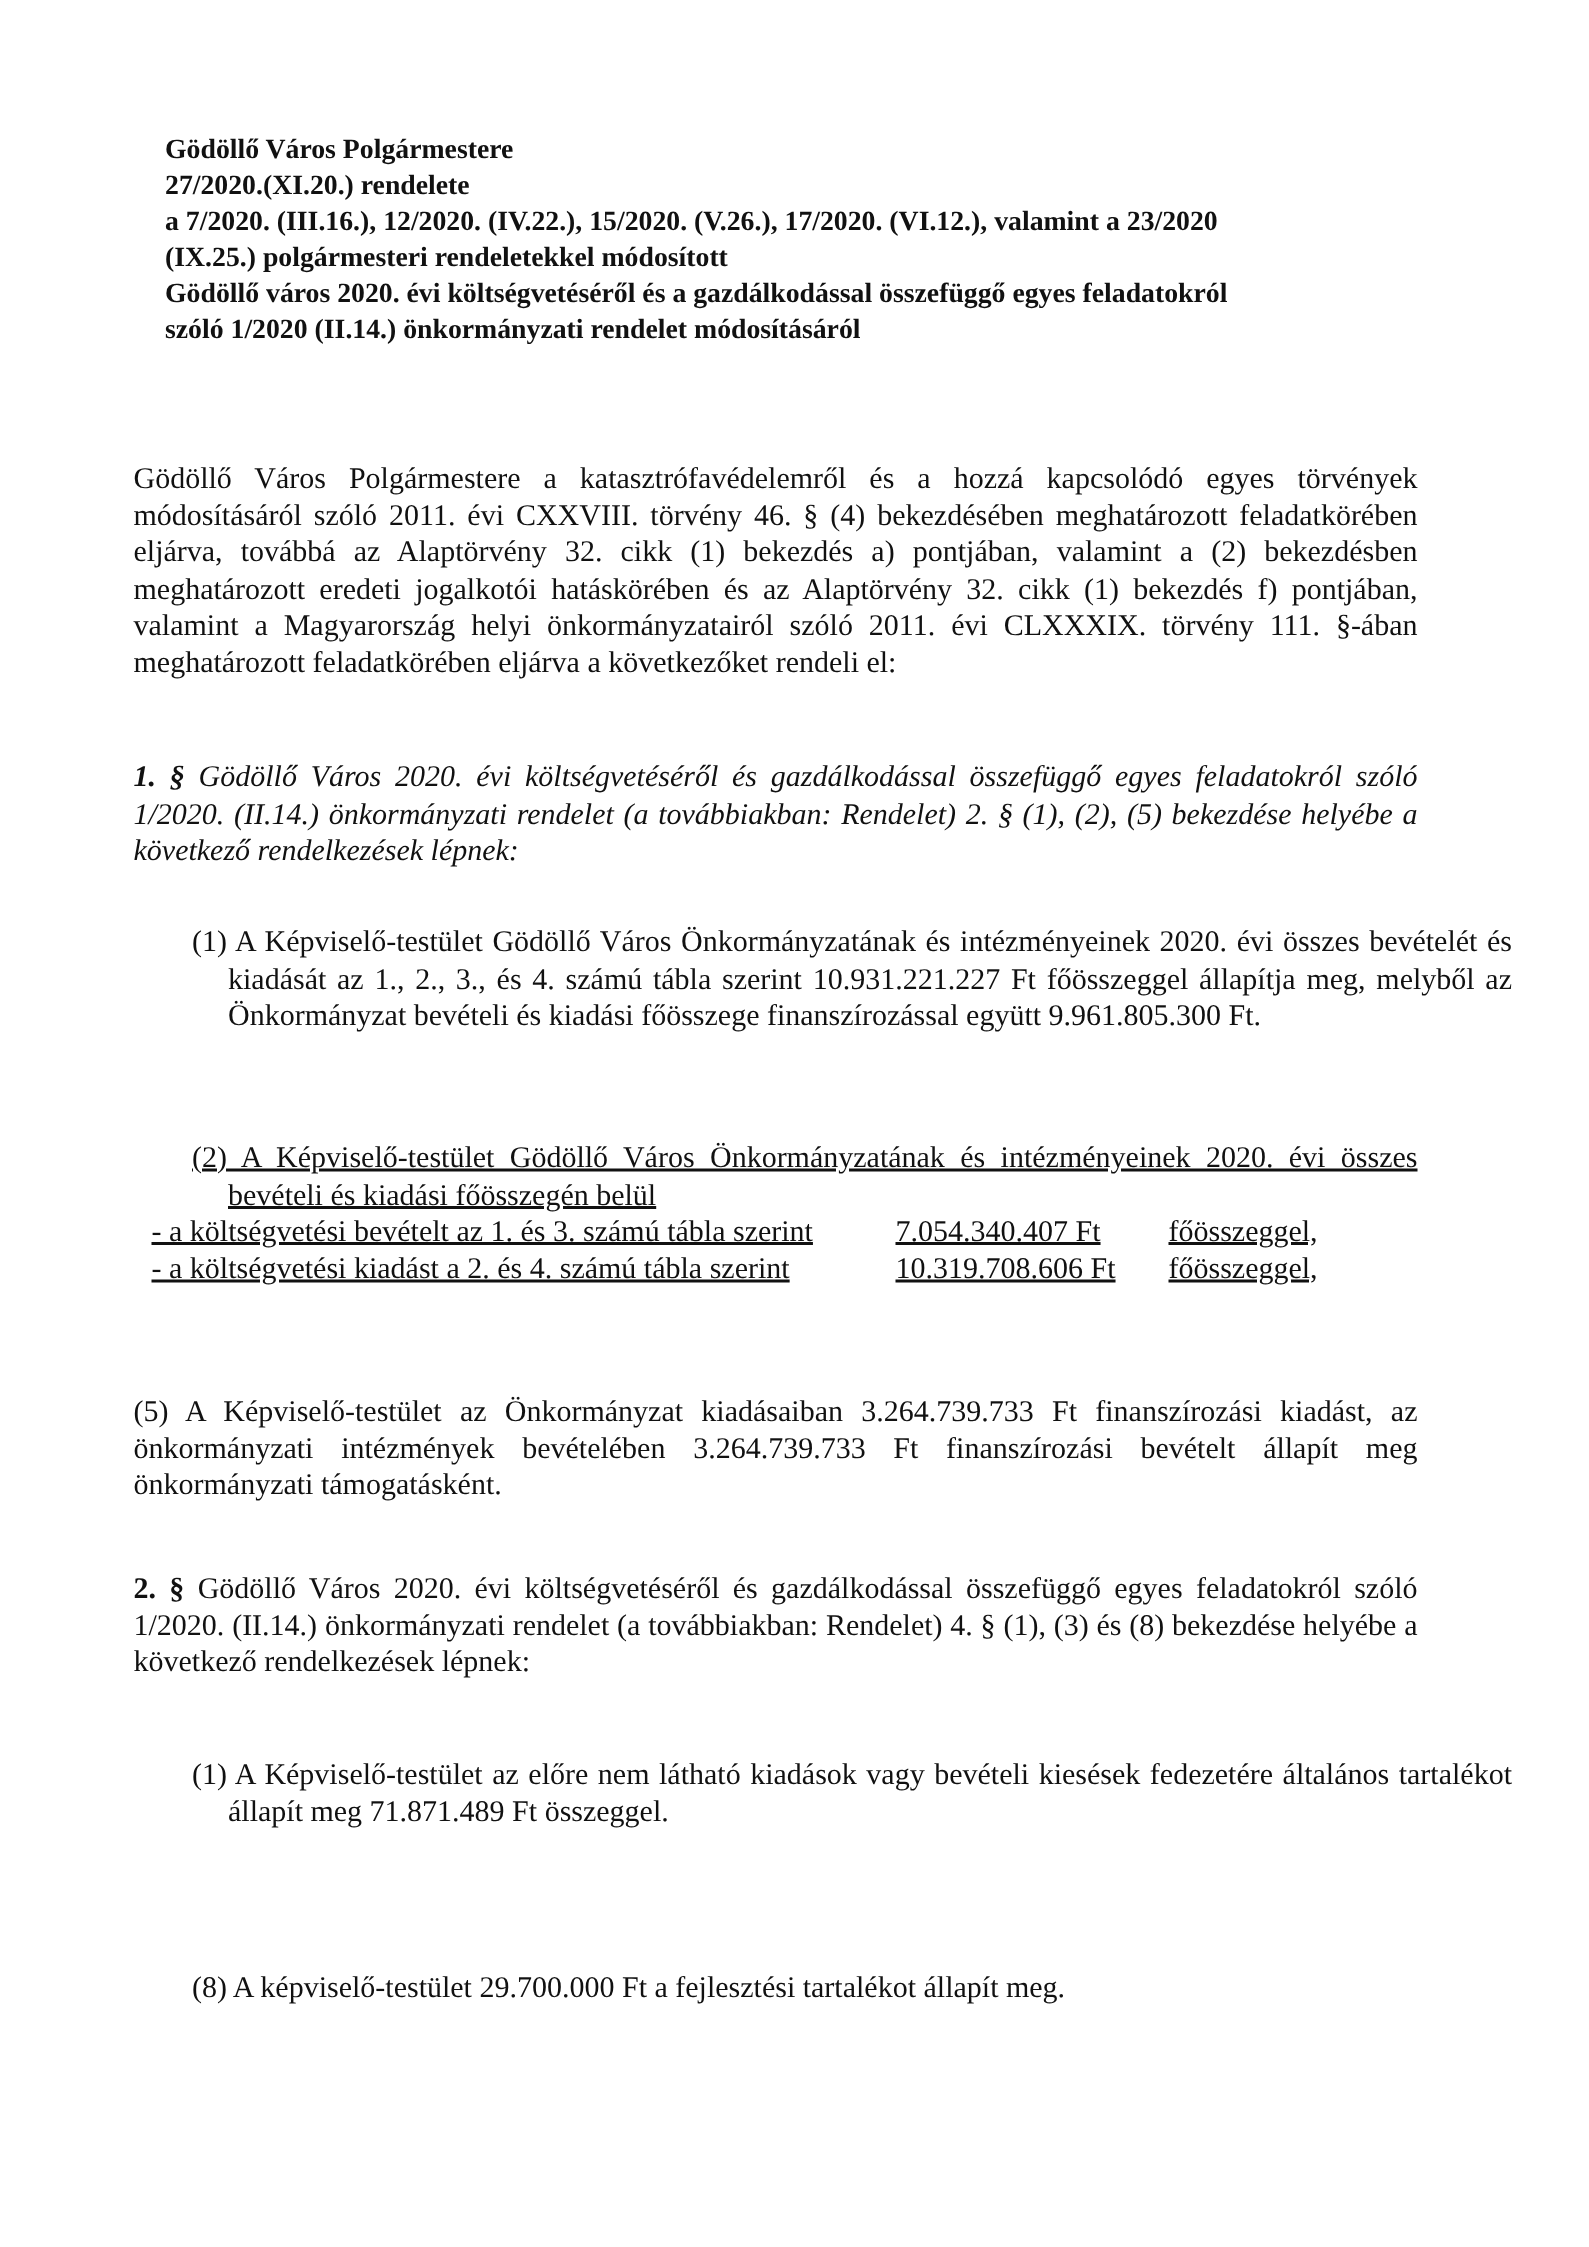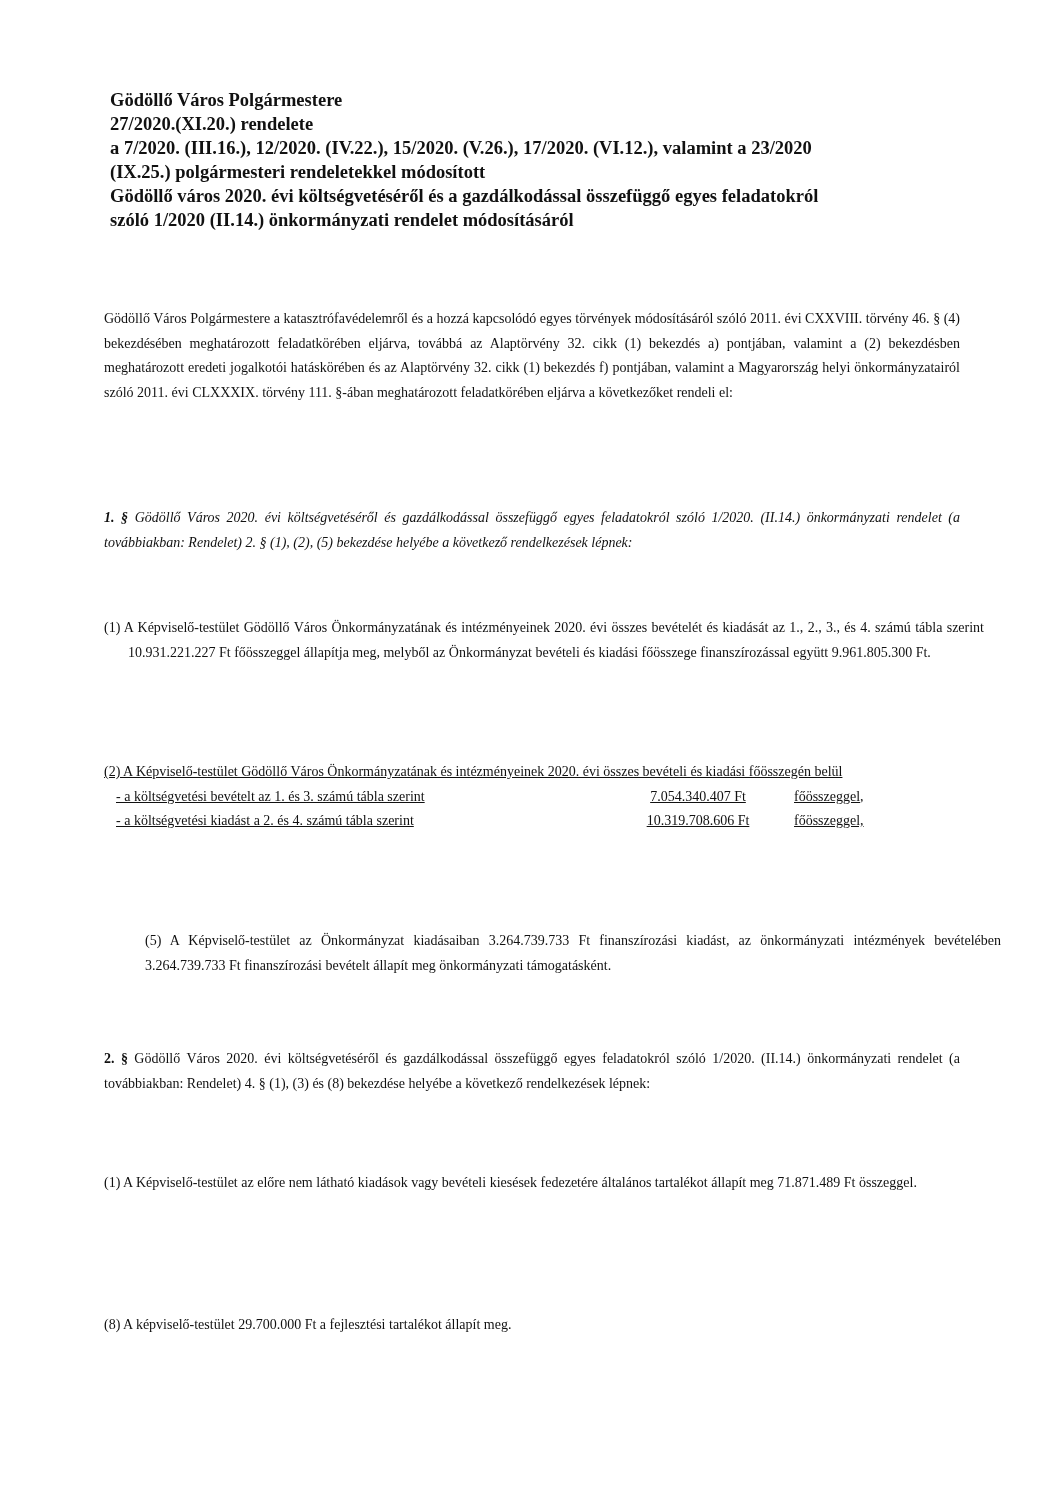--- a/index.html
+++ b/index.html
@@ -2,27 +2,27 @@
 <html><head>
 <meta charset="utf-8">
 <style>
   html, body { margin: 0; padding: 0; background: #ffffff; }
   body { width: 1059px; height: 1498px; position: relative; overflow: hidden;
          font-family: "Liberation Serif", "DejaVu Serif", serif; color: #111; }
   .page { position: absolute; left: 0; top: 0; width: 1059px; height: 1498px; }
   .title { position: absolute; left: 110px; width: 840px; top: 88px; text-align: left;
            font-weight: bold; font-size: 18.5px; line-height: 24px; }
   .title div { white-space: nowrap; }
-  .para { position: absolute; left: 104px; width: 856px; font-size: 14px; line-height: 24.5px;
+  .para { position: absolute; left: 89px; width: 856px; font-size: 20px; line-height: 24.5px;
           text-align: justify; }
-  .hang { padding-left: 24px; text-indent: -24px; }
+  .hang { padding-left: 24px; text-indent: -24px; margin-left: 39px; }
   .b { font-weight: bold; }
   .row { display: flex; white-space: nowrap; }
   .row .c1 { width: 508px; padding-left: 12px; box-sizing: border-box; }
-  .row .c2 { width: 182px; text-align: center; padding-right: 10px; box-sizing: border-box; }
+  .row .c2 { width: 182px; text-align: left; padding-right: 10px; box-sizing: border-box; }
   .row .c3 { flex: 1; }
   .indent { padding-left: 24px; }
 </style>
 </head>
 <body>
 
 <div class="page">
 
   <div class="title">
     <div>Gödöllő Város Polgármestere</div>
@@ -48,21 +48,21 @@
       <span class="c2">7.054.340.407 Ft</span>
       <span class="c3">főösszeggel,</span>
     </div>
     <div class="row">
       <span class="c1">- a költségvetési kiadást a 2. és 4. számú tábla szerint</span>
       <span class="c2">10.319.708.606 Ft</span>
       <span class="c3">főösszeggel,</span>
     </div>
   </div>
 
-  <div class="para" style="top:929px;margin-left:41px;">(5) A Képviselő-testület az Önkormányzat kiadásaiban 3.264.739.733 Ft finanszírozási kiadást, az önkormányzati intézmények bevételében 3.264.739.733 Ft finanszírozási bevételt állapít meg önkormányzati támogatásként.</div>
+  <div class="para" style="top:929px;">(5) A Képviselő-testület az Önkormányzat kiadásaiban 3.264.739.733 Ft finanszírozási kiadást, az önkormányzati intézmények bevételében 3.264.739.733 Ft finanszírozási bevételt állapít meg önkormányzati támogatásként.</div>
 
   <div class="para" style="top:1047px;">
     <span class="b">2. §</span><span> Gödöllő Város 2020. évi költségvetéséről és gazdálkodással összefüggő egyes feladatokról szóló 1/2020. (II.14.) önkormányzati rendelet (a továbbiakban: Rendelet) 4. § (1), (3) és (8) bekezdése helyébe a következő rendelkezések lépnek:</span>
   </div>
 
   <div class="para hang" style="top:1171px;">(1) A Képviselő-testület az előre nem látható kiadások vagy bevételi kiesések fedezetére általános tartalékot állapít meg 71.871.489 Ft összeggel.</div>
   <div class="para hang" style="top:1313px;">(8) A képviselő-testület 29.700.000 Ft a fejlesztési tartalékot állapít meg.</div>
 
 </div>
 

